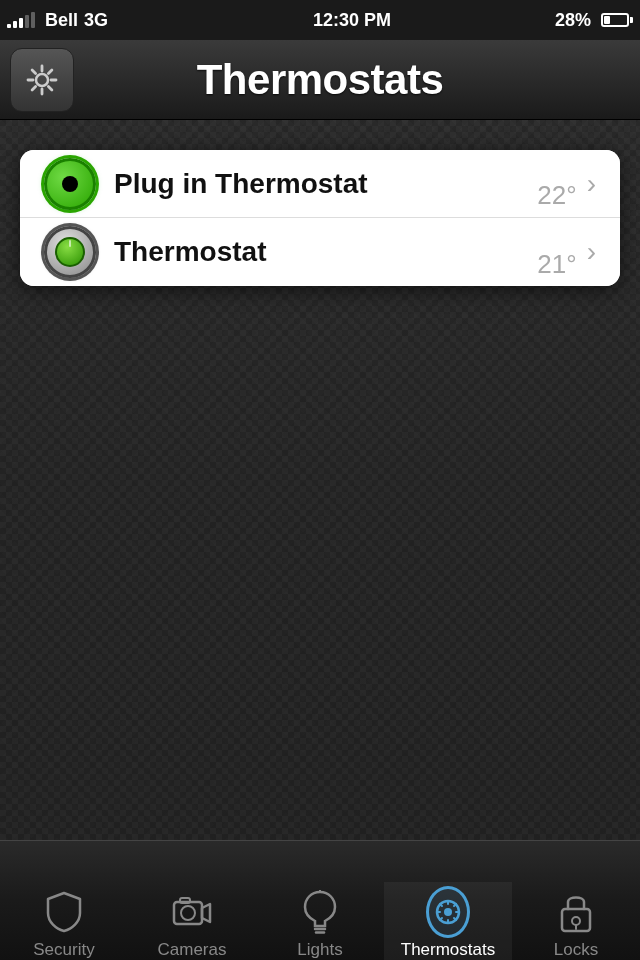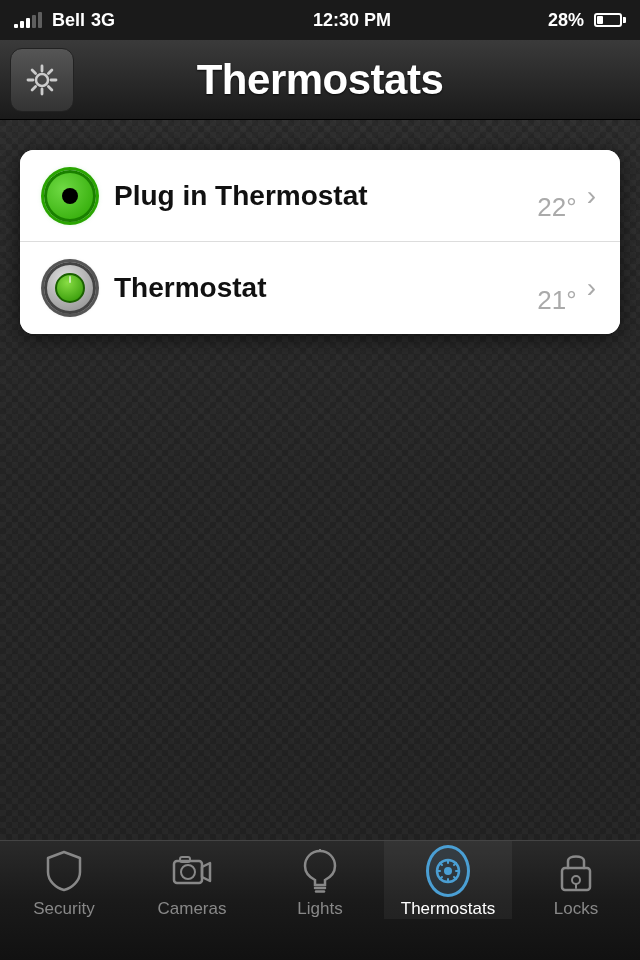--- a/index.html
+++ b/index.html
@@ -13,21 +13,21 @@
     }
 
     
     #status-bar {
       width: 640px;
       height: 40px;
       background: #1a1a1a;
       display: flex;
       align-items: center;
       justify-content: space-between;
-      padding: 0 14px;
+      padding: 0 7px;
       color: white;
       font-size: 18px;
       font-weight: 600;
     }
     .status-left { display: flex; align-items: center; gap: 6px; }
     .signal-bars { display: flex; align-items: flex-end; gap: 2px; margin-right: 4px; }
     .signal-bar { background: white; width: 4px; border-radius: 1px; }
     .status-center { position: absolute; left: 50%; transform: translateX(-50%); font-size: 18px; font-weight: 600; margin-left: 32px; }
     .status-right { display: flex; align-items: center; gap: 10px; }
     .battery-icon {
@@ -135,21 +135,21 @@
       box-shadow: 0 4px 20px rgba(0,0,0,0.6);
       position: relative;
       z-index: 1;
       margin-top: 10px;
     }
 
     .thermostat-item {
       display: flex;
       align-items: center;
       padding: 0 24px;
-      height: 92px;
+      height: 68px;
       cursor: pointer;
       background: white;
       position: relative;
     }
     .thermostat-item:not(:last-child) {
       border-bottom: 1px solid #ddd;
     }
 
     
     .green-dot-icon {
@@ -222,21 +222,21 @@
       font-weight: 300;
     }
 
     
     #tab-bar {
       width: 640px;
       height: 120px;
       background: linear-gradient(180deg, #2a2a2a 0%, #1a1a1a 50%, #111 100%);
       border-top: 1px solid #444;
       display: flex;
-      align-items: flex-start;
+      align-items: flex-end;
     }
 
     .tab-item {
       flex: 1;
       display: flex;
       flex-direction: column;
       align-items: center;
       justify-content: center;
       cursor: pointer;
       gap: 6px;

